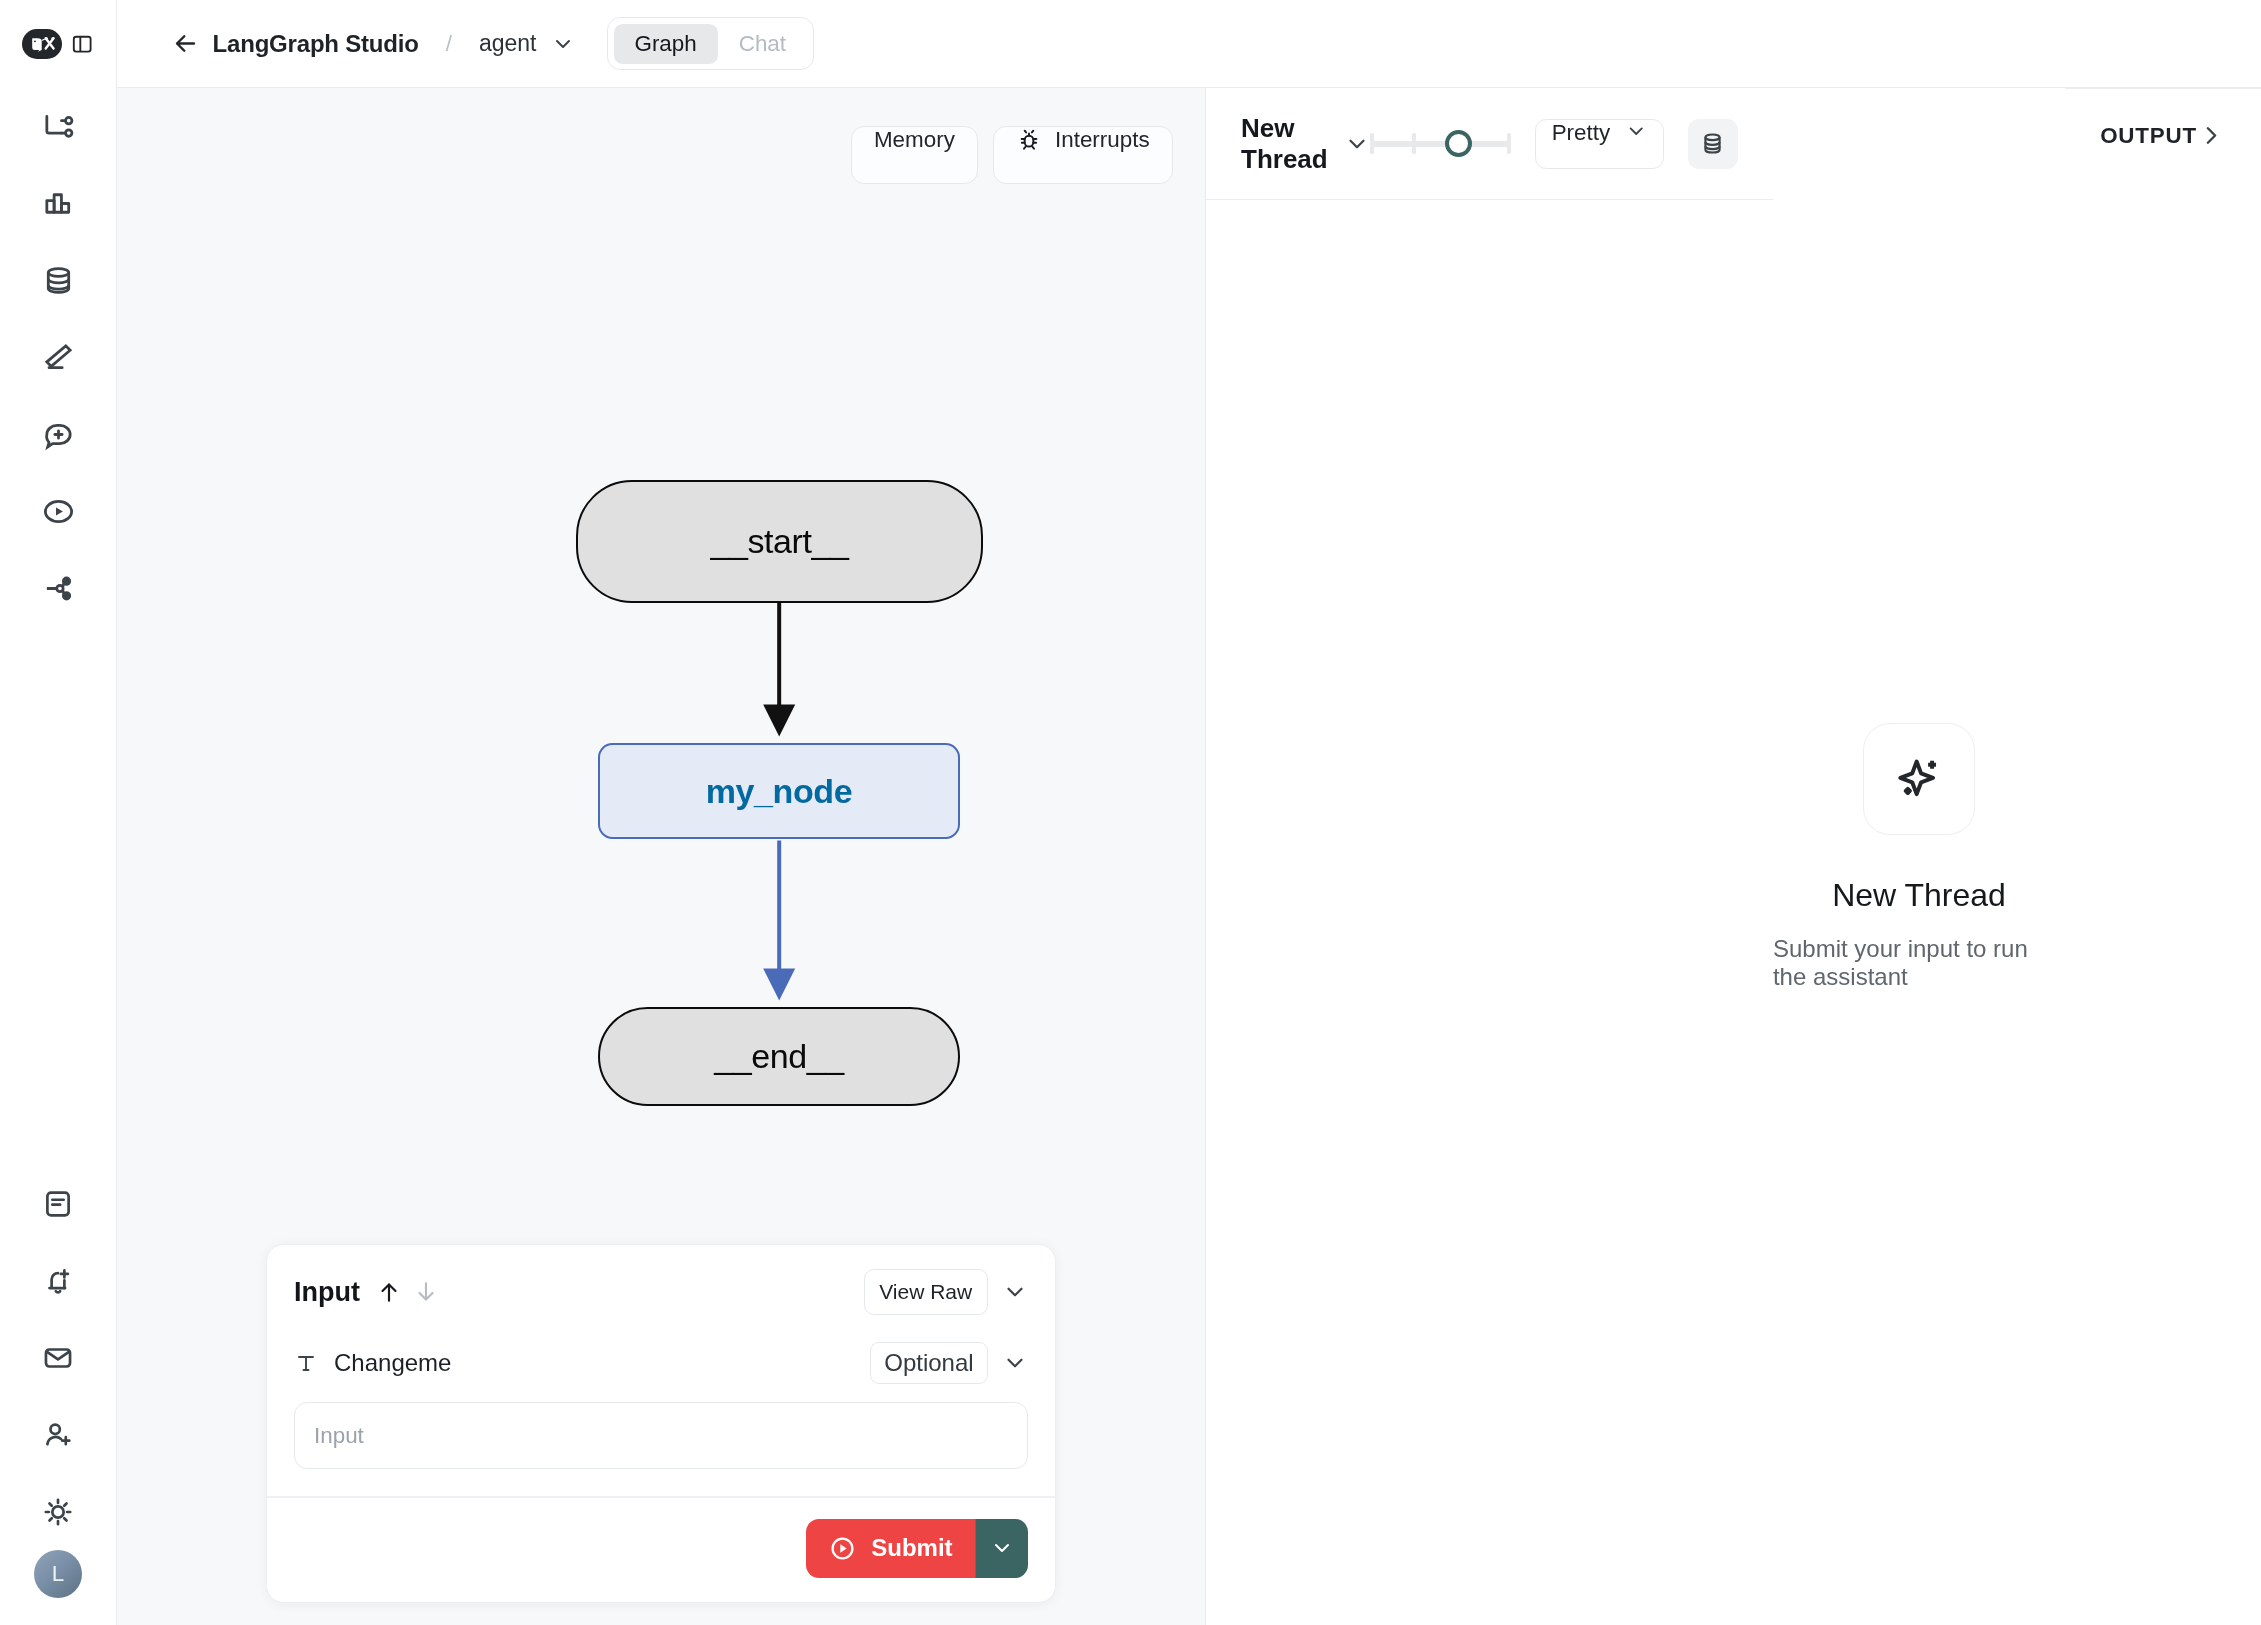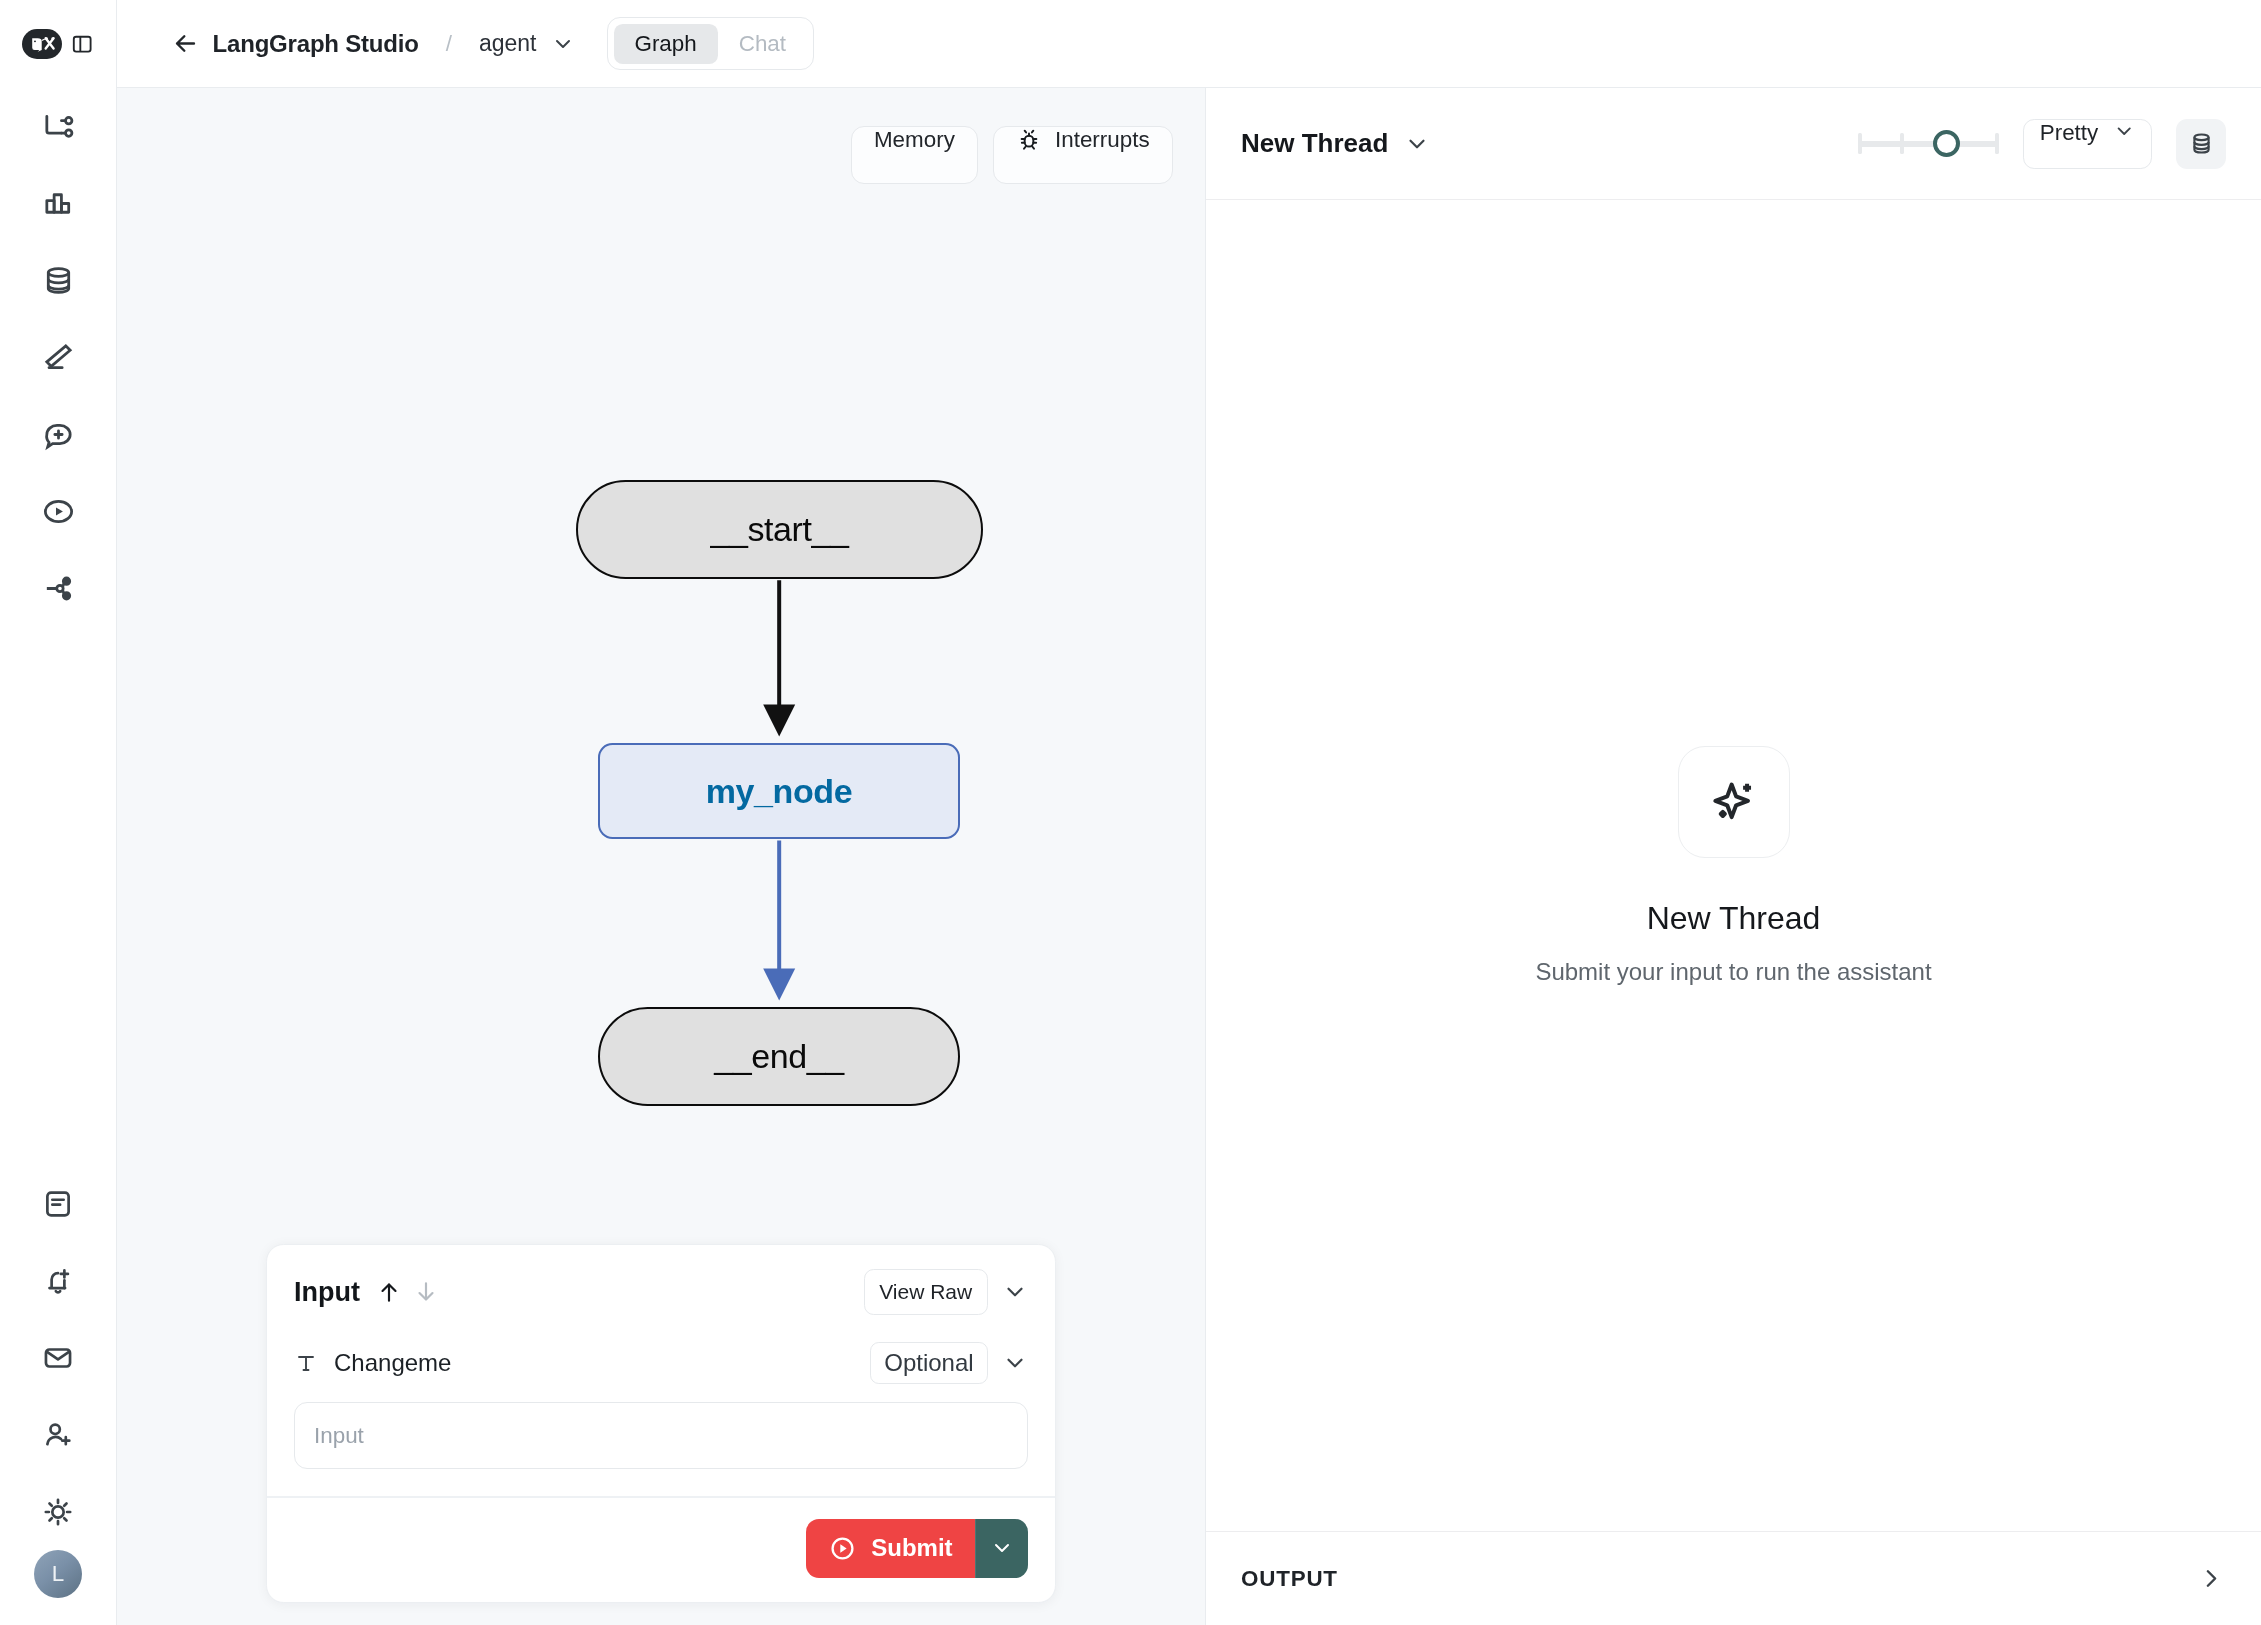--- a/index.html
+++ b/index.html
@@ -152,21 +152,21 @@
   .submit-btn {
     background:#ef4444; color:#fff; display:flex; align-items:center; gap:14.4px;
     padding: 0 22.4px; font-size:24px; font-weight:700; cursor:pointer;
   }
   .submit-caret {
     background:#3b6562; width: 53px; display:flex; align-items:center; justify-content:center;
     border-left:1.6px solid #4e7673; cursor:pointer;
   }
 
   
-  .thread-col { flex:1 1 auto; display:flex; flex-direction:column; background:#fff; min-width:0; }
+  .thread-col { flex:1 1 auto; display:flex; background:#fff; min-width:0; }
   .thread-head {
     height: 112px; flex:0 0 112px; border-bottom:1.6px solid #ededef;
     display:flex; align-items:center; padding: 0 35px;
   }
   .thread-name { font-size:26px; font-weight:700; color:#15181c; }
   .thread-chev { margin-left:16px; display:flex; align-items:center; cursor:pointer; }
   .head-right { margin-left:auto; display:flex; align-items:center; gap: 24px; }
   .slider { width: 141px; height: 40px; position:relative; cursor:pointer; }
   .slider .track { position:absolute; top: 17.6px; left:0; width:141px; height:5.6px; background:#e7e9eb; border-radius:3.2px; }
   .slider .tick { position:absolute; width:4px; height:21px; background:#e7e9eb; border-radius:1.6px; top:9.6px; }
@@ -364,21 +364,21 @@
                 <path d="M0.5,0.5 L8.5,4.5 L0.5,8.5 Z" fill="#111111"></path>
               </marker>
               <marker id="ah-blue" markerWidth="9" markerHeight="9" refX="4.5" refY="4.5" orient="auto">
                 <path d="M0.5,0.5 L8.5,4.5 L0.5,8.5 Z" fill="#4a6cb8"></path>
               </marker>
             </defs>
             <line x1="827" y1="615" x2="827" y2="790" stroke="#111111" stroke-width="5" marker-end="url(#ah-black)"></line>
             <line x1="827" y1="940" x2="827" y2="1120" stroke="#4a6cb8" stroke-width="5" marker-end="url(#ah-blue)"></line>
           </svg>
 
-          <div class="node terminal" style="left:459px; top:392px; width:407px; height:99px;">
+          <div class="node terminal" style="left:459px; top:392px; width:407px; height:123px;">
             <span>__start__</span>
           </div>
 
           <div class="node active" style="left:481px; top:655px; width:362px; height:96px;">
             <span>my_node</span>
           </div>
 
           <div class="node terminal" style="left:481px; top:919px; width:362px; height:99px;">
             <span>__end__</span>
           </div>

